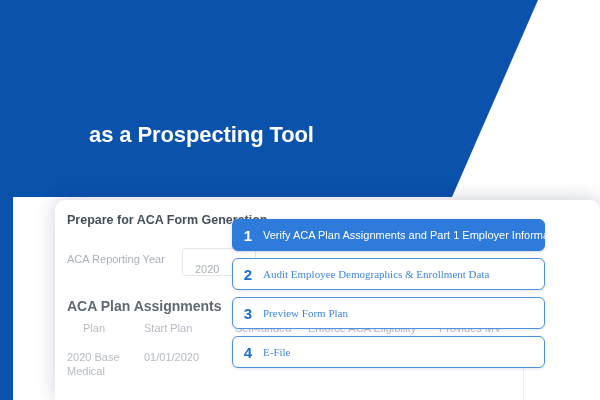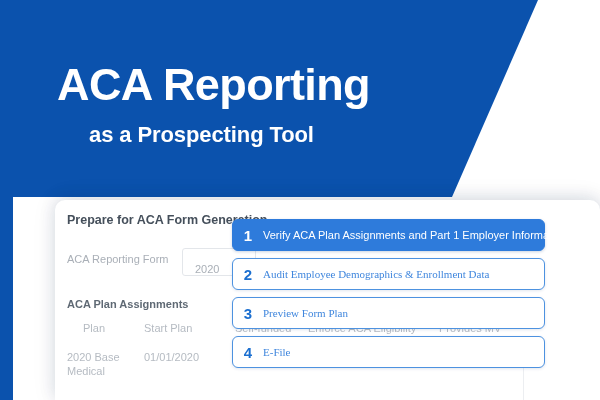--- a/index.html
+++ b/index.html
@@ -62,21 +62,21 @@
     position:absolute;left:12px;top:14px;
     font-size:11px;color:#a7adb5;
   }
   .caret{
     position:absolute;right:8px;top:10px;width:7px;height:7px;
     border-left:1.4px solid #9fb6d4;border-bottom:1.4px solid #9fb6d4;
     transform:rotate(-45deg);
   }
   .sec-title{
     position:absolute;left:12px;top:98px;
-    font-size:11px;font-weight:700;color:#5a6570;white-space:nowrap;
+    font-size:14px;font-weight:700;color:#5a6570;white-space:nowrap;
   }
   .tbl{position:absolute;left:12px;top:122px;width:520px;}
   .tbl-head .th{
     position:absolute;top:0;
     font-size:11px;color:#b3b9c0;white-space:nowrap;
   }
   .tbl-body .td{
     position:absolute;top:29px;
     font-size:11px;color:#b3b9c0;white-space:nowrap;line-height:1.25;
   }
@@ -114,30 +114,29 @@
   .step.plain .lbl{color:#3f86dd;font-family:Liberation Serif, serif;}
   .s1{top:0px;} .s2{top:39px;} .s3{top:78px;} .s4{top:117px;}
 </style>
 </head>
 <body>
 
 <div id="stage">
 
   <div class="hero-blue"></div>
   <div class="hero-strip"></div>
-  <div class="hero-title">ACA Reporting</div>
   <div class="hero-sub">as a Prospecting Tool</div>
 
   <div class="app-card">
     <div class="app-inner">
 
       <div class="app-title">Prepare for ACA Form Generation</div>
 
       <div class="field-row">
-        <div class="field-label">ACA Reporting Form</div>
+        <div class="field-label">ACA Reporting Year</div>
         <div class="field-select">
           <span class="val">2020</span>
           <span class="caret"></span>
         </div>
       </div>
 
       <div class="sec-title">ACA Plan Assignments</div>
 
       <div class="tbl">
         <div class="tbl-head">

